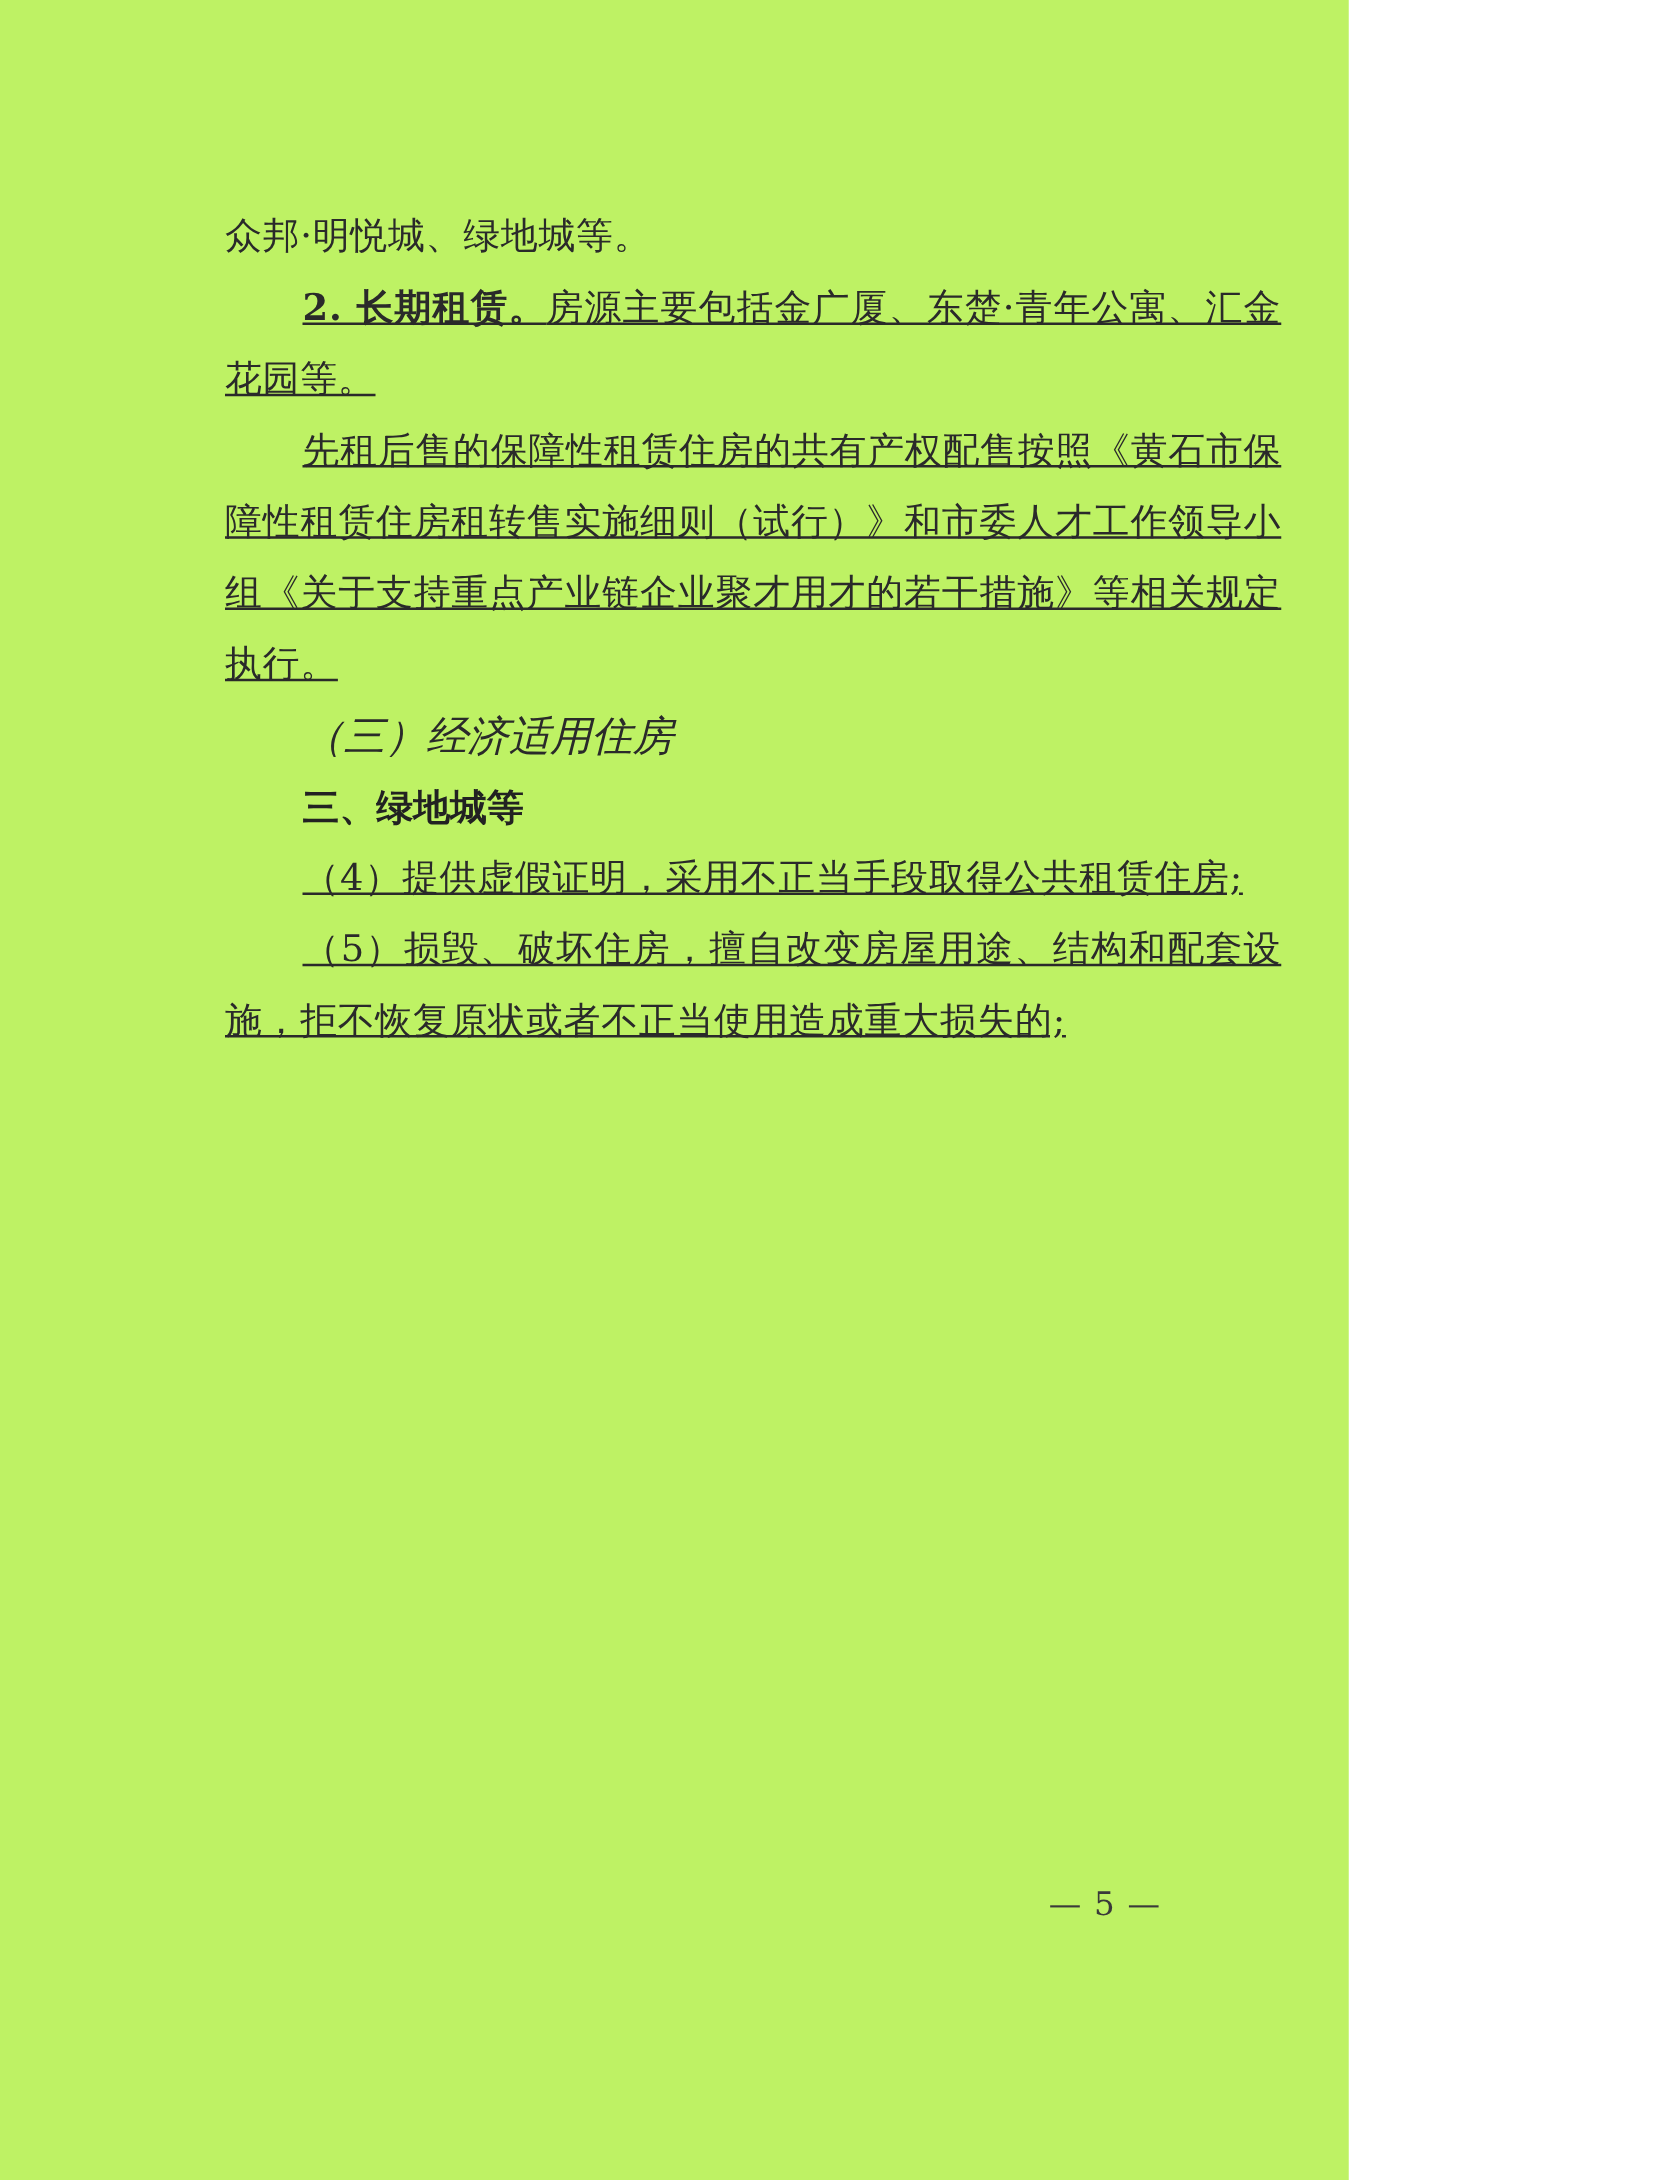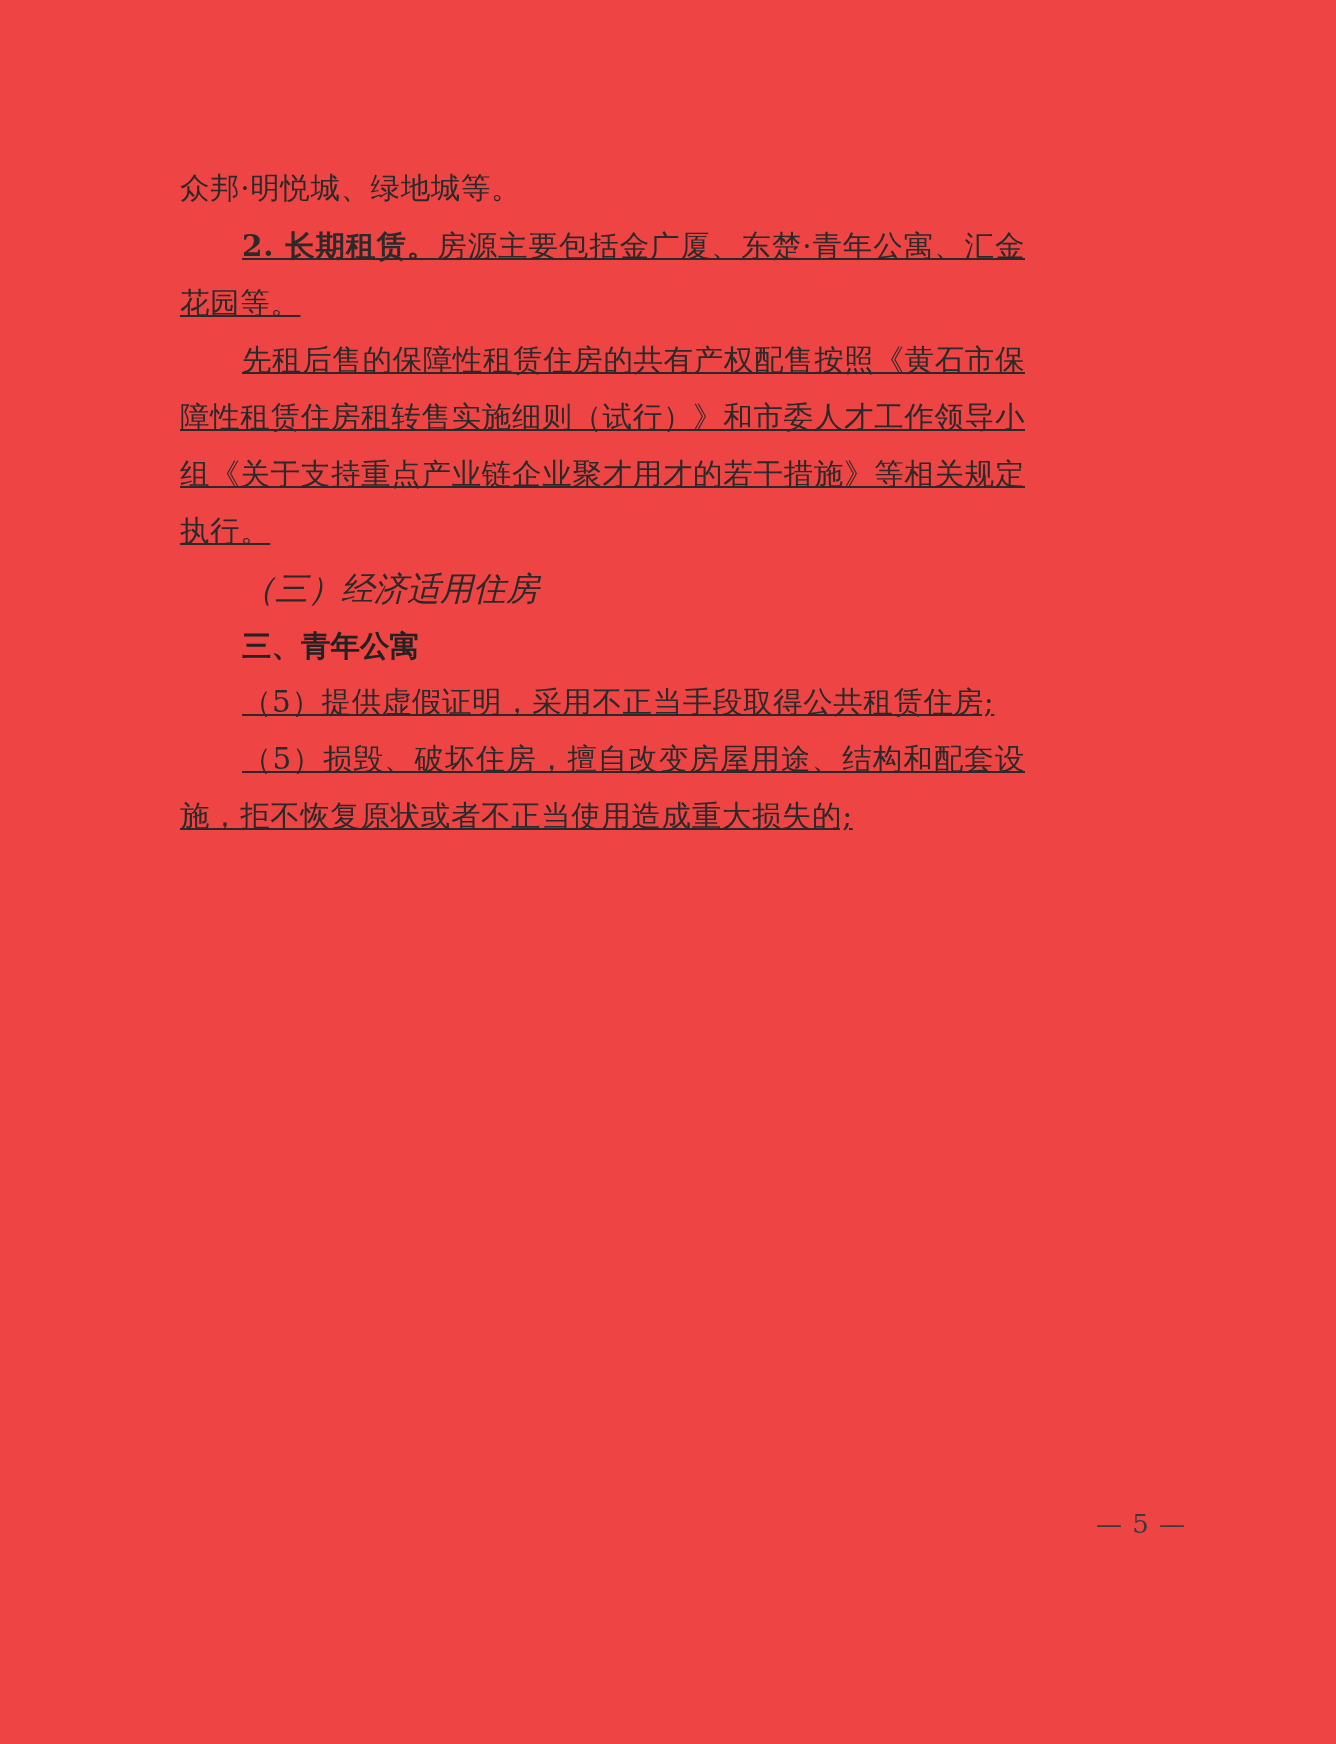--- a/index.html
+++ b/index.html
@@ -11,23 +11,23 @@
     width: 1336px;
     height: 1744px;
     position: relative;
     font-family: "DejaVu Serif", serif;
     color: #2b2b2b;
   }
   .page {
     position: absolute;
     left: 0;
     top: 0;
-    width: 1336px;
+    width: 1079px;
     height: 1744px;
-    background: #ef4444;
+    background: #bef264;
     overflow: hidden;
   }
   .content {
     position: absolute;
     left: 180px;
     top: 160px;
     width: 845px;
   }
   .para {
     font-size: 29.5px;
@@ -81,24 +81,24 @@
 
     <p class="para indent">
       <span class="bold-lead">2. 长期租赁。</span><span>房源主要包括金广厦、东楚·青年公寓、汇金花园等。</span>
     </p>
 
     <p class="para indent">先租后售的保障性租赁住房的共有产权配售按照《黄石市保障性租赁住房租转售实施细则（试行）》和市委人才工作领导小组《关于支持重点产业链企业聚才用才的若干措施》等相关规定执行。</p>
 
     <p class="subheading">（三）经济适用住房</p>
 
 
-    <p class="heading">三、青年公寓</p>
+    <p class="heading">三、绿地城等</p>
 
 
-    <p class="para indent">（5）提供虚假证明，采用不正当手段取得公共租赁住房;</p>
+    <p class="para indent">（4）提供虚假证明，采用不正当手段取得公共租赁住房;</p>
 
 
 
 
     <p class="para indent">（5）损毁、破坏住房，擅自改变房屋用途、结构和配套设施，拒不恢复原状或者不正当使用造成重大损失的;</p>
 
   </div>
 
   <div class="page-number">— 5 —</div>
 </div>

